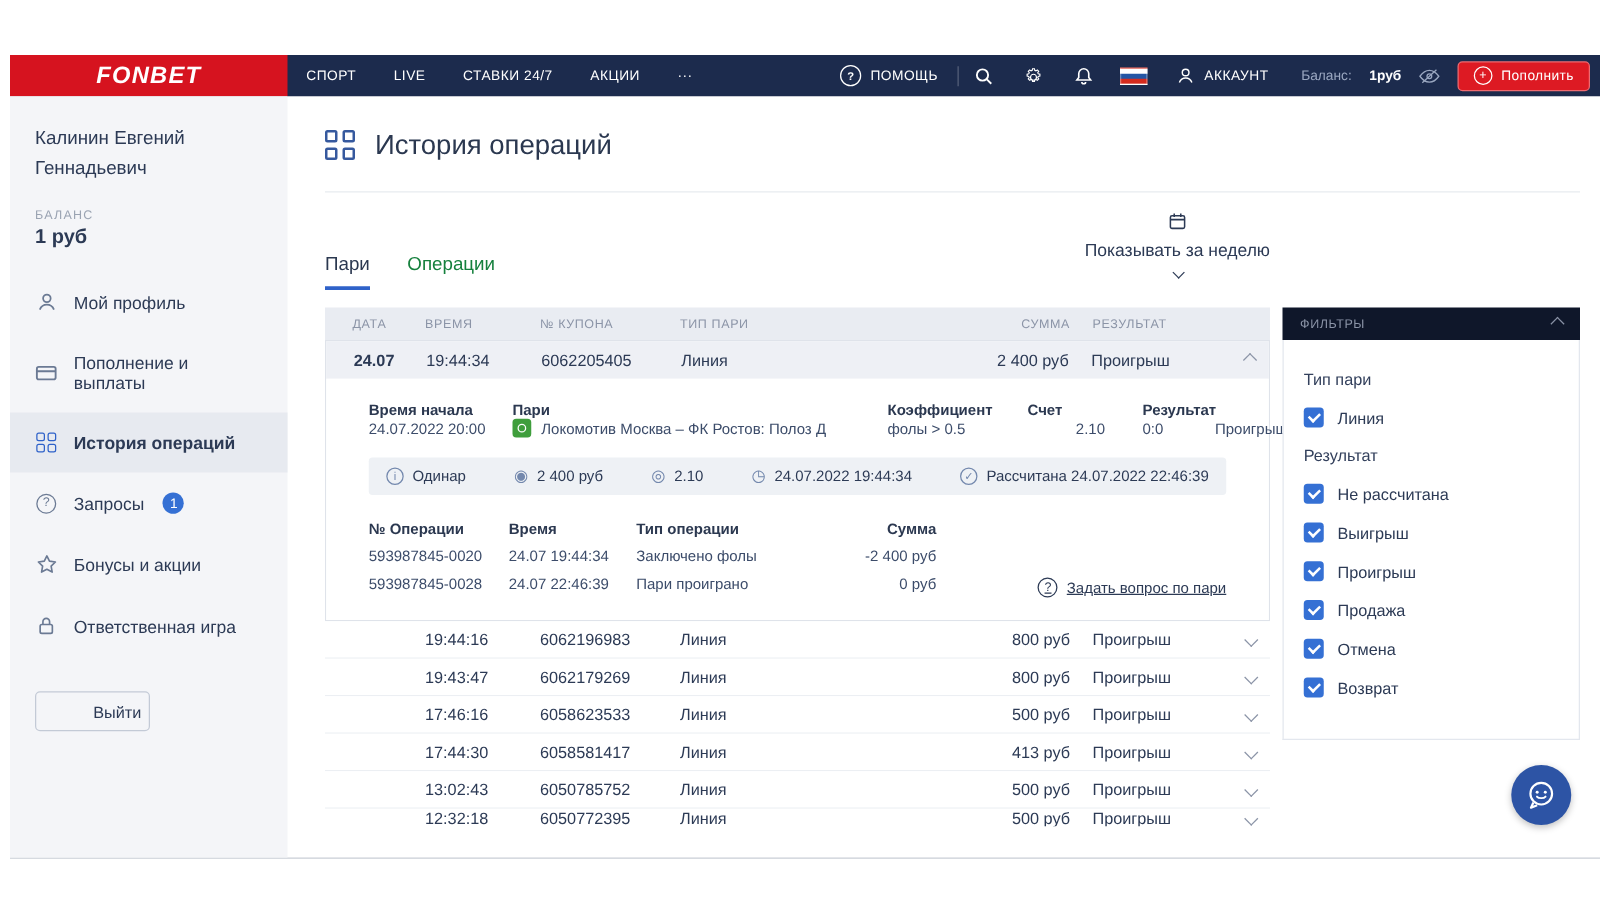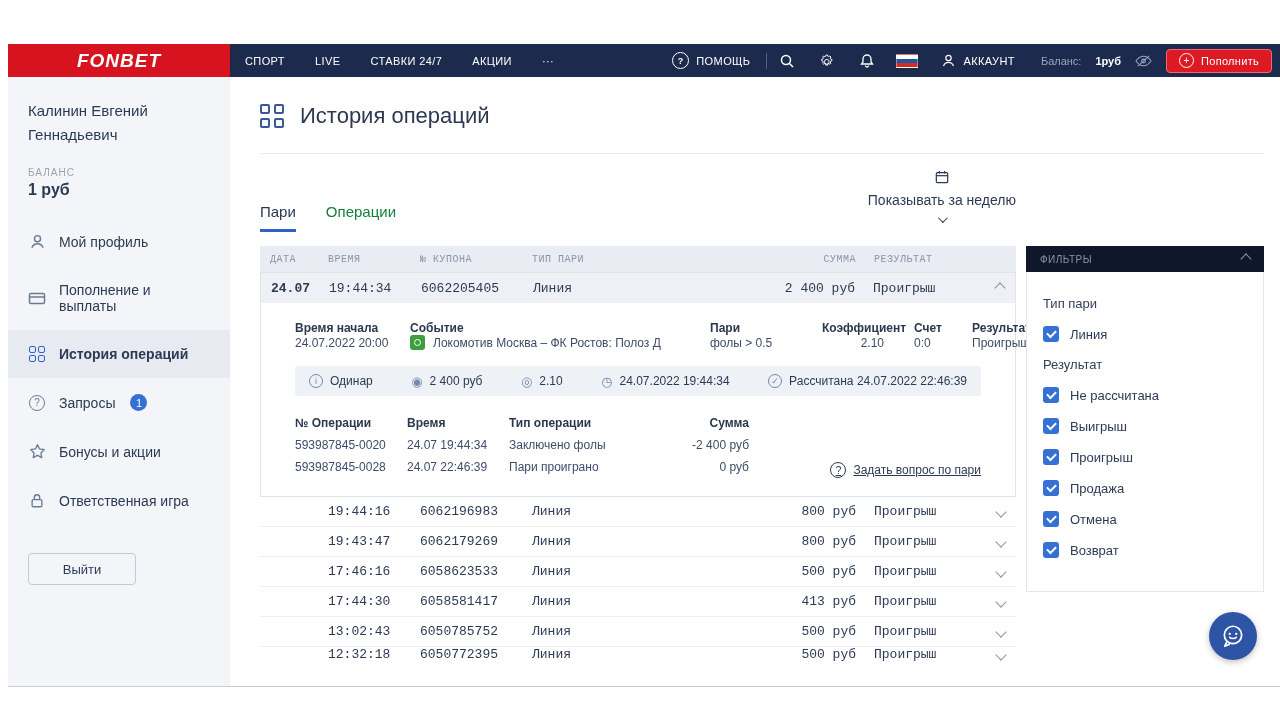--- a/index.html
+++ b/index.html
@@ -41,40 +41,40 @@
   .bal-cap{font-size:10px;letter-spacing:1px;color:#9aa3b2;padding:20px 20px 3px;}
   .bal-big{font-size:16px;font-weight:bold;padding:0 20px 18px;}
   .s-item{display:flex;align-items:center;gap:13px;padding:16px 20px;font-size:14px;cursor:pointer;}
   .s-item.active{background:#e7eaf0;font-weight:bold;}
   .s-ic{width:18px;display:flex;justify-content:center;color:#6b7a94;}
   .s-item.active .s-ic{color:#2f62c9;}
   .badge{min-width:17px;height:17px;border-radius:50%;background:#3570d4;color:#fff;font-size:11px;
          display:inline-flex;align-items:center;justify-content:center;margin-left:2px;font-weight:normal;}
   .q-ic{width:16px;height:16px;border:1.4px solid currentColor;border-radius:50%;display:inline-flex;
         align-items:center;justify-content:center;font-size:10px;box-sizing:border-box;}
-  .logout{margin:28px 20px 0;width:108px;height:32px;background:transparent;border:1px solid #c3cad6;
-          border-radius:4px;color:#2c3a55;font-size:13px;cursor:pointer;font-family:inherit;}
+  .logout{margin:28px 20px 0;width:92px;height:32px;background:transparent;border:1px solid #c3cad6;
+          border-radius:4px;color:#2c3a55;font-size:13px;cursor:pointer;font-family:inherit;text-align:right;}
 
   .main{flex:1;box-sizing:border-box;padding:14px 24px 0 30px;min-width:0;overflow:hidden;}
   .title-row{display:flex;align-items:center;gap:16px;padding:12px 0 24px;border-bottom:1px solid #e8ebf0;}
   .title-row h1{font-size:22px;font-weight:normal;margin:0;color:#2b3850;}
   .grid-ic{display:grid;grid-template-columns:10px 10px;gap:4px;}
   .grid-ic i{width:10px;height:10px;border:2px solid #36599e;border-radius:2px;box-sizing:border-box;display:block;}
   .grid-ic.small{grid-template-columns:7px 7px;gap:2px;}
   .grid-ic.small i{width:7px;height:7px;border-width:1.5px;border-color:currentColor;}
 
   .tabs-row{width:756px;display:flex;align-items:flex-end;margin:16px 0 14px;}
   .tab{font-size:15px;color:#15803d;margin-right:30px;padding-bottom:9px;cursor:pointer;border-bottom:3px solid transparent;}
   .tab.active{color:#2b3850;border-bottom-color:#2f62c9;}
   .period{margin-left:auto;display:flex;align-items:center;gap:8px;font-size:14px;cursor:pointer;padding-bottom:9px;flex-direction:column;}
 
   .content-row{display:flex;align-items:flex-start;}
   .table-col{width:756px;}
   .grid-cols{display:grid;grid-template-columns:58px 92px 112px 168px 1fr 112px 30px;align-items:center;
-             padding-left:10px;box-sizing:border-box;font-family:Liberation Mono, monospace;}
+             padding-left:22px;box-sizing:border-box;}
   .t-head{height:26px;background:#e9ecf2;font-size:10px;color:#8b94a7;letter-spacing:.5px;}
   .right{text-align:right;padding-right:18px;}
   .chev{display:inline-block;width:7px;height:7px;border-right:1.5px solid #8b94a7;border-bottom:1.5px solid #8b94a7;}
   .chev.down{transform:rotate(45deg);}
   .chev.up{transform:rotate(-135deg);}
   .chev-cell{display:flex;justify-content:center;}
   .caret{display:inline-block;width:6px;height:6px;border-right:1.5px solid #2c3a55;border-bottom:1.5px solid #2c3a55;
          transform:rotate(45deg) translateY(-2px);}
 
   .exp{border:1px solid #dfe3ea;}
@@ -301,21 +301,20 @@
               <span class="right">2 400 руб</span>
               <span>Проигрыш</span>
               <span class="chev-cell">
                   <i class="chev up"></i>
                 </span>
             </div>
 
             <div class="detail">
               <div class="d-grid head">
                 <span>Время начала</span>
-                <span>Событие</span>
                 <span>Пари</span>
                 <span>Коэффициент</span>
                 <span>Счет</span>
                 <span>Результат</span>
               </div>
               <div class="d-grid">
                 <span class="val">24.07.2022 20:00</span>
                 <span class="val event-cell">
                   <span class="ev-ic">
                       <i></i>

